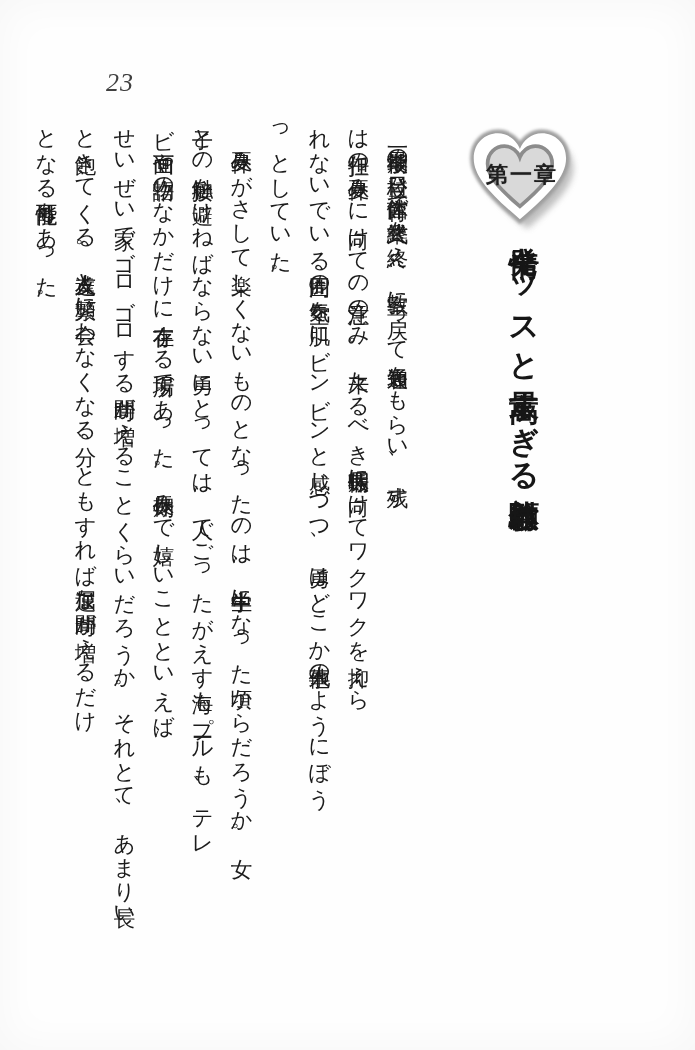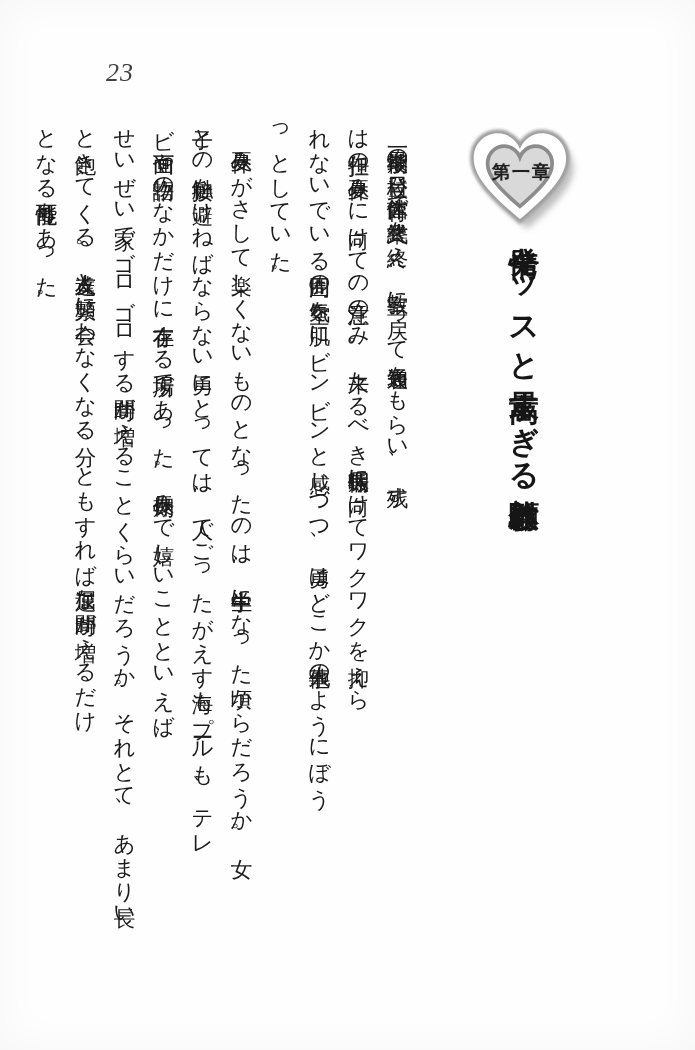--- a/index.html
+++ b/index.html
@@ -13,42 +13,42 @@
     height: 1050px;
     background: #fefefe;
     overflow: hidden;
     box-shadow: inset 0 0 45px rgba(0,0,0,0.035);
     font-family: "Liberation Serif", "DejaVu Serif", serif;
   }
   
   #folio {
     position: absolute;
     left: 106px;
-    top: 58px;
+    top: 68px;
     font-size: 26px;
     font-style: italic;
     color: #3f3f3f;
     letter-spacing: 1px;
   }
   
   #heart-wrap {
     position: absolute;
     left: 464px;
     top: 127px;
     width: 116px;
     height: 107px;
   }
   #heart-wrap svg { display: block; width: 100%; height: 100%; }
   #chapter-badge {
     position: absolute;
     left: 478px;
     top: 160px;
     width: 88px;
     text-align: center;
-    font-size: 18px;
+    font-size: 22px;
     font-weight: bold;
     letter-spacing: 2px;
     color: #1f1f1f;
     text-shadow: 0 0 1px rgba(60,60,60,0.5);
   }
   
   #chapter-title {
     position: absolute;
     left: 503px;
     top: 224px;

